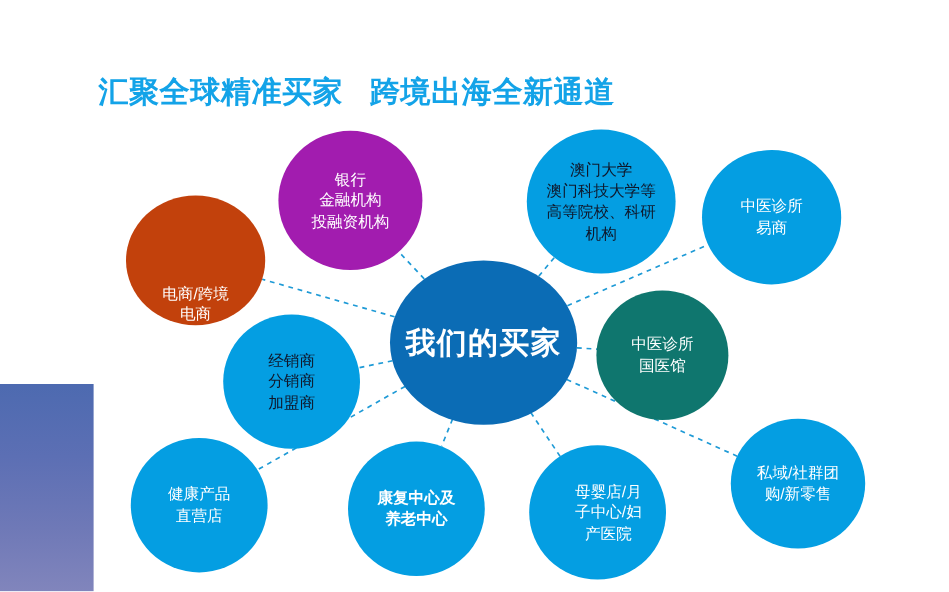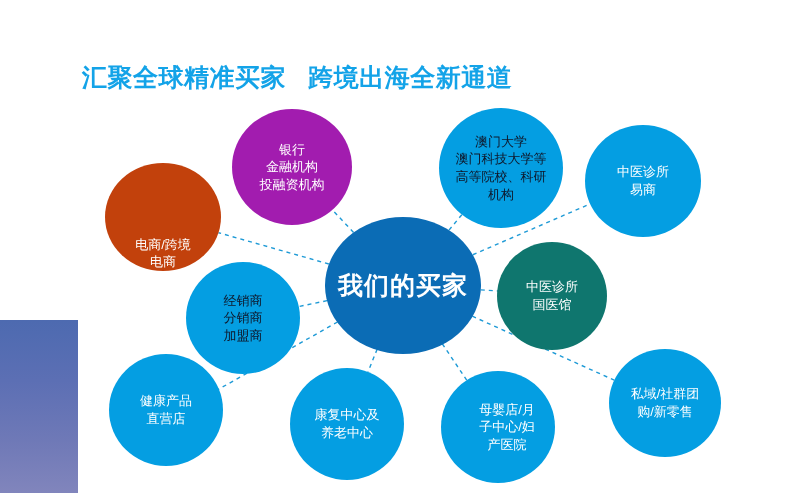--- a/index.html
+++ b/index.html
@@ -148,24 +148,24 @@
         <div class="bubble" style="left: 609px; top: 349px; width: 112px; height: 108px; background: rgb(4, 158, 226); justify-content: center;">
           <div class="btext" style="color: rgb(255, 255, 255);">私域/社群团
 购/新零售</div>
         </div>
         <div class="bubble" style="left: 441px; top: 371px; width: 114px; height: 112px; background: rgb(4, 158, 226);">
           <div class="btext" style="color: rgb(255, 255, 255); margin-left: 18px;">母婴店/月
 子中心/妇
 产医院</div>
         </div>
         <div class="bubble" style="left: 290px; top: 368px; width: 114px; height: 112px; background: rgb(4, 158, 226);">
-          <div class="btext" style="color: rgb(255, 255, 255);">康复中心及
+          <div class="btext" style="color: rgb(255, 255, 255); font-weight: bold;">康复中心及
 养老中心</div>
         </div>
-        <div class="bubble" style="left: 109px; top: 354px; width: 114px; height: 112px; background: rgb(4, 158, 226);">
+        <div class="bubble" style="left: 109px; top: 365px; width: 114px; height: 112px; background: rgb(4, 158, 226);">
           <div class="btext" style="color: rgb(255, 255, 255);">健康产品
 直营店</div>
         </div>
         <div class="bubble" style="left: 186px; top: 262px; width: 114px; height: 112px; background: rgb(4, 158, 226);">
           <div class="btext" style="color: #0f172a;">经销商
 分销商
 加盟商</div>
         </div>
       </div>
 

